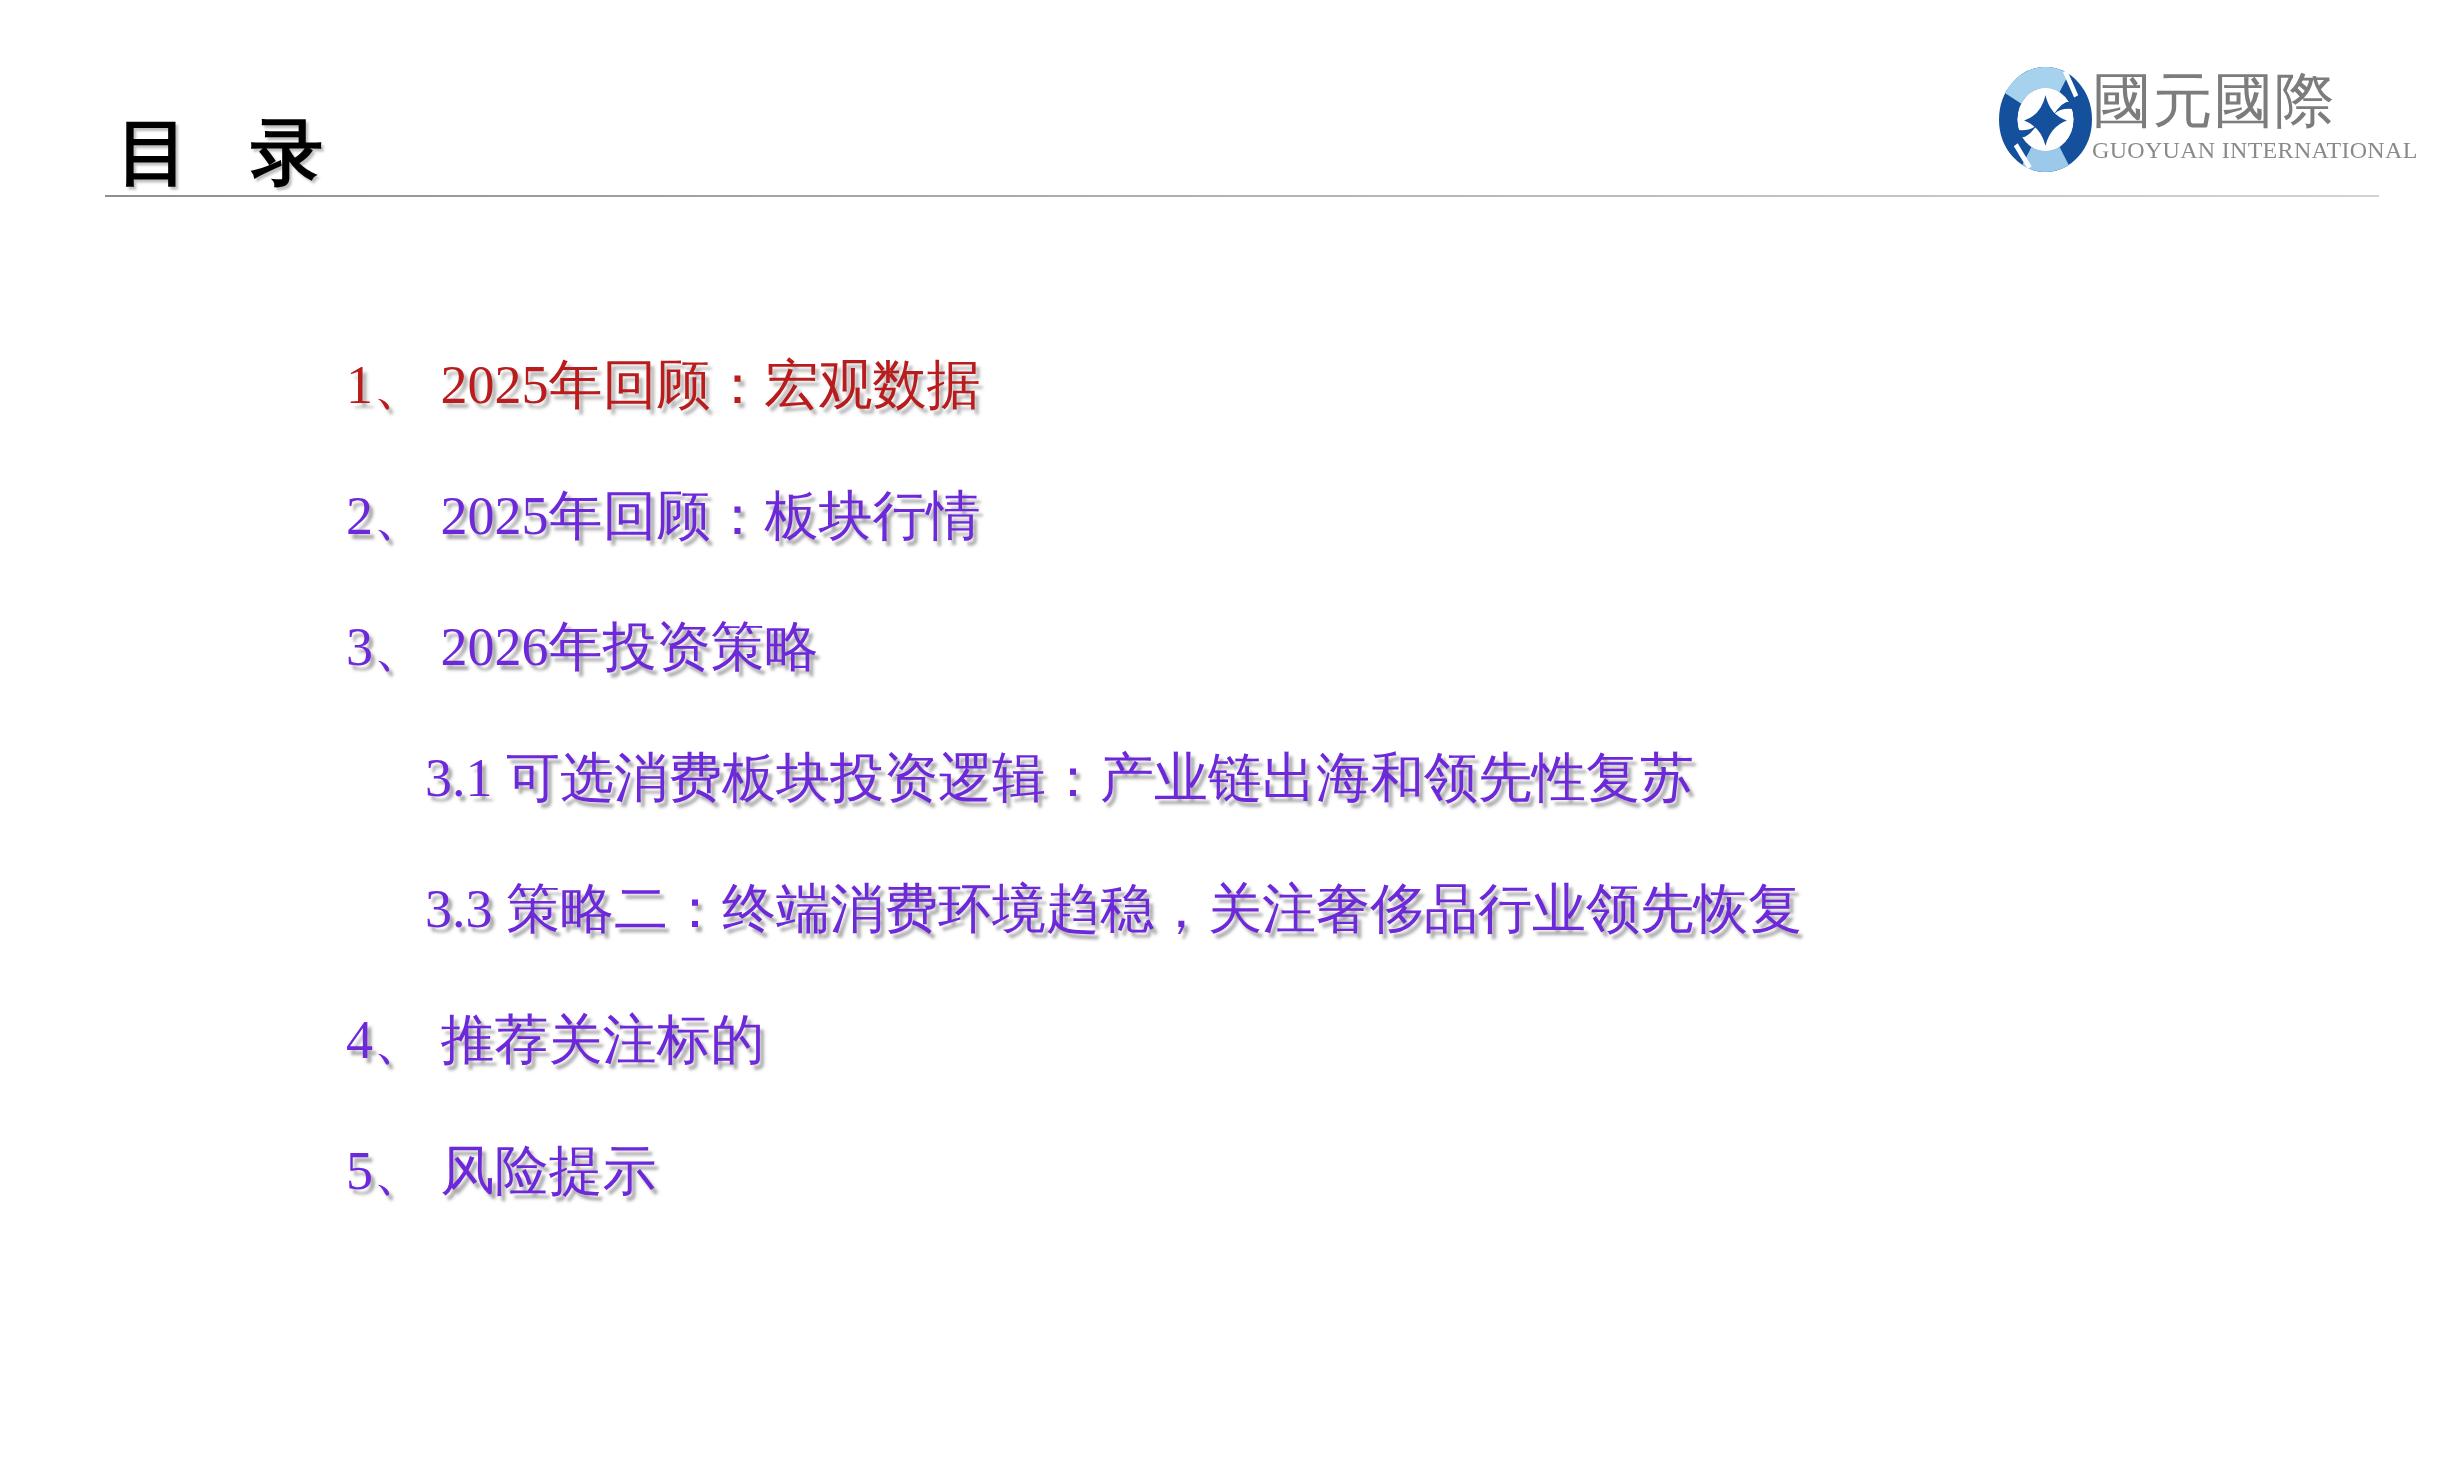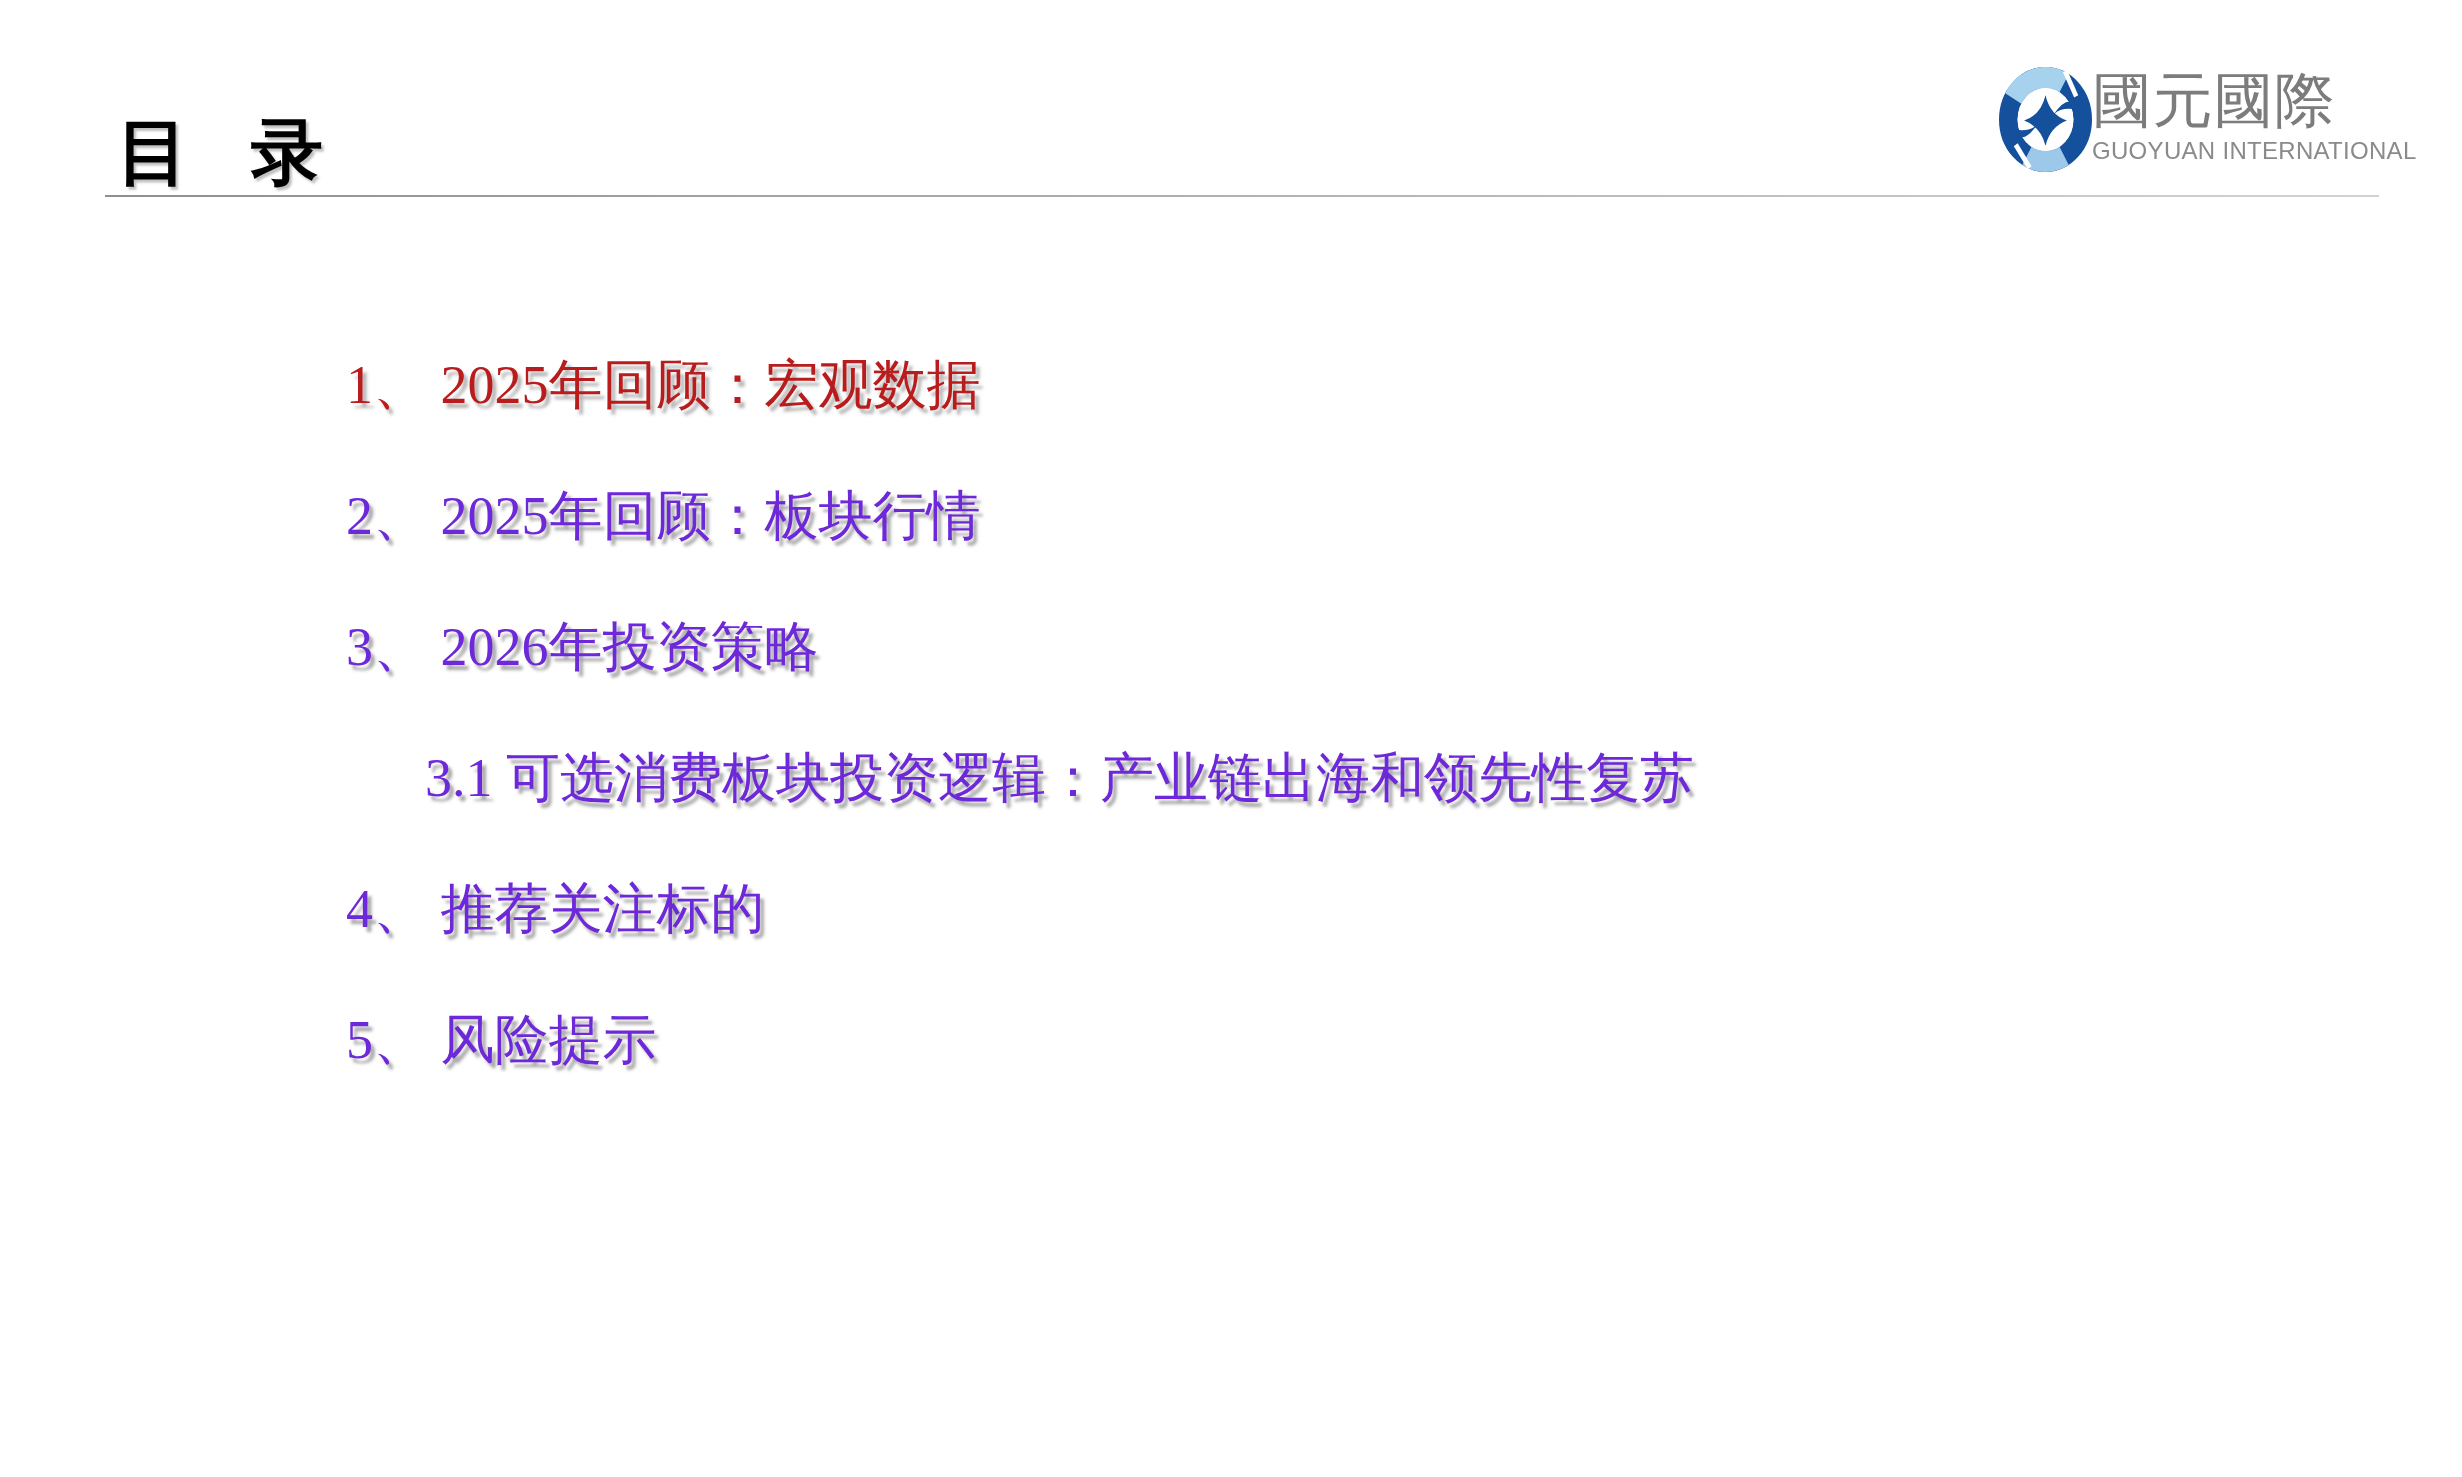--- a/index.html
+++ b/index.html
@@ -22,21 +22,21 @@
   .logo{ position:absolute; left:1999px; top:67px; display:flex; align-items:flex-start; }
   .logo-icon{ width:93px; height:105px; flex:0 0 auto; }
   .logo-text{ display:flex; flex-direction:column; }
   .logo-cn{
     font-size:60px; line-height:68px; color:#7c7c7c;
     font-family:"Liberation Sans","DejaVu Sans",sans-serif;
     letter-spacing:0.8px; white-space:nowrap; font-weight:500;
   }
   .logo-en{
     margin-top:3.2px; font-size:24px; line-height:25px; color:#8a8a8a;
-    font-family:Liberation Sans, sans-serif;
+    font-family:Liberation Serif, serif;
     letter-spacing:0.3px; white-space:nowrap;
   }
 
   
   .toc{ position:absolute; left:346px; top:320px; }
   .toc-row{
     height:131px; display:flex; align-items:center;
     font-size:54px; color:#6d28d9; white-space:nowrap;
     text-shadow: 4px 4.8px 3.2px rgba(0,0,0,0.35);
   }
@@ -73,16 +73,17 @@
     <div class="logo-cn">國元國際</div>
     <div class="logo-en">GUOYUAN INTERNATIONAL</div>
   </div>
 </div>
 
 <div class="toc">
   <div class="toc-row active">1、 2025年回顾：宏观数据</div>
   <div class="toc-row">2、 2025年回顾：板块行情</div>
   <div class="toc-row">3、 2026年投资策略</div>
   <div class="toc-row sub">3.1 可选消费板块投资逻辑：产业链出海和领先性复苏</div>
+  <div class="toc-row sub">3.3 策略二：终端消费环境趋稳，关注奢侈品行业领先恢复</div>
   <div class="toc-row">4、 推荐关注标的</div>
   <div class="toc-row">5、 风险提示</div>
 </div>
 
 
 </body></html>

